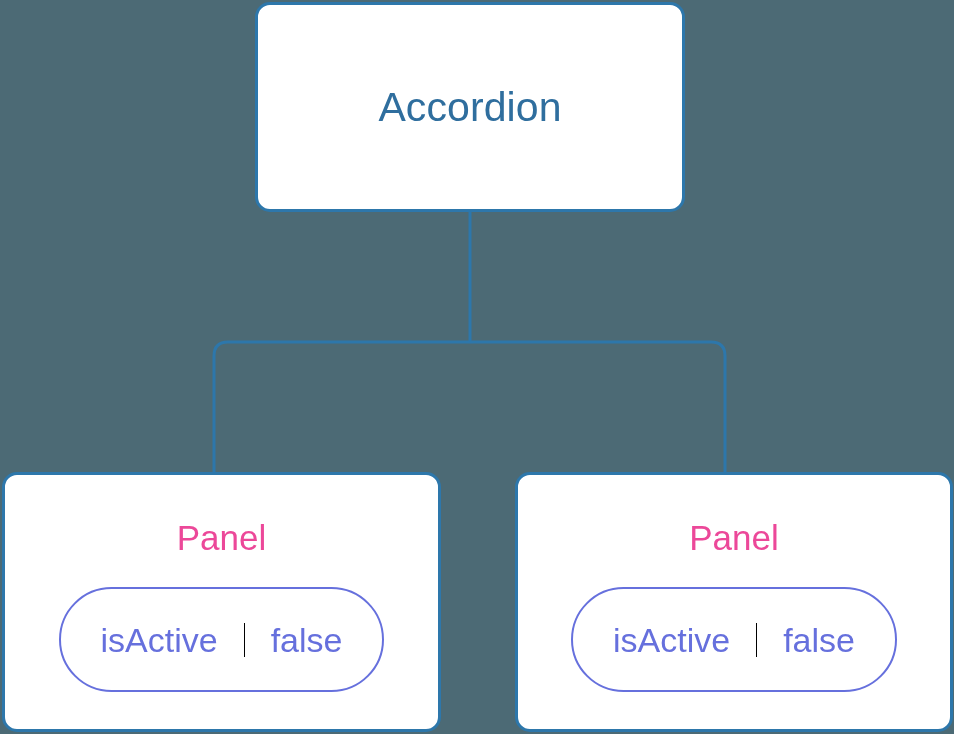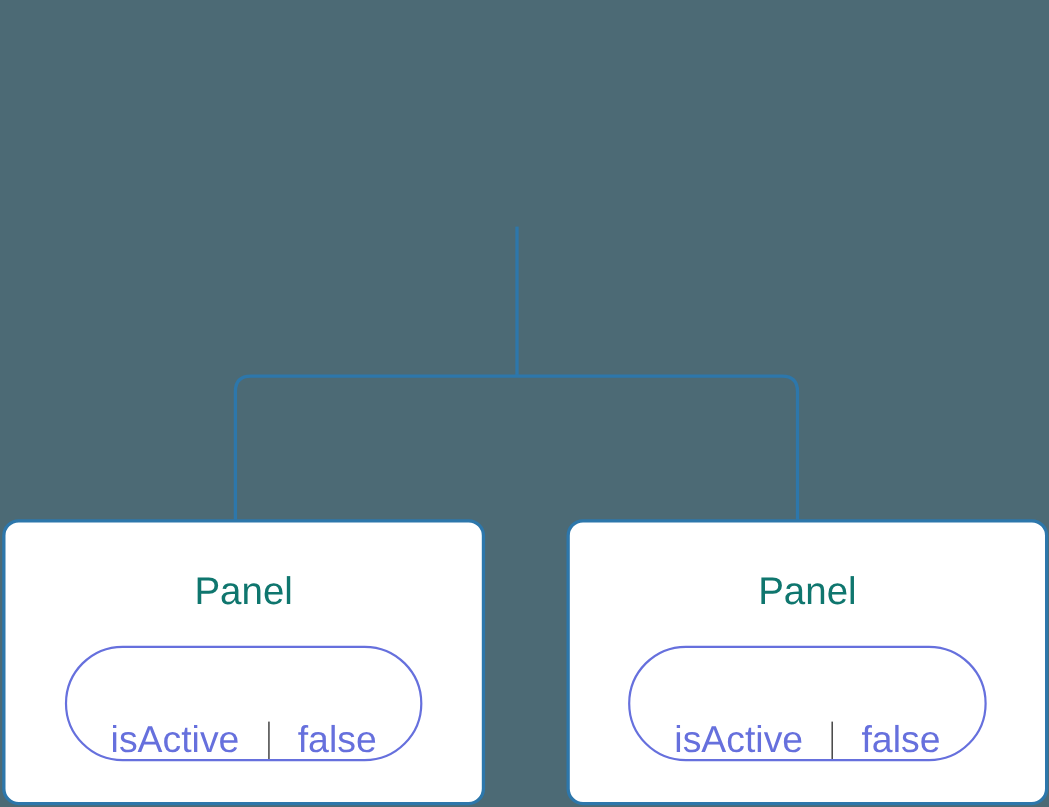--- a/index.html
+++ b/index.html
@@ -75,30 +75,30 @@
   #node-panel-right {
     left: 515px;
     top: 472px;
     width: 438px;
     height: 260px;
   }
 
   .node-title-child {
     font-size: 35px;
     font-weight: 400;
-    color: #0f766e;
+    color: #ec4899;
     line-height: 1;
     white-space: nowrap;
     margin-top: 45px;
   }
 
   
   .state-pill {
     display: flex;
-    align-items: flex-end;
+    align-items: center;
     height: 105px;
     border: 2px solid #6670dd;
     border-radius: 53px;
     background: #ffffff;
     margin-top: 32px;
     overflow: hidden;
   }
 
   .pill-key,
   .pill-value {
@@ -128,20 +128,23 @@
 
   <svg id="connector-layer" viewBox="0 0 954 734" width="954" height="734" xmlns="http://www.w3.org/2000/svg">
 
     <path d="M 470 206 L 470 342" fill="none" stroke="#2d77ab" stroke-width="3"></path>
 
     <path d="M 470 342 L 228 342 Q 214 342 214 356 L 214 478" fill="none" stroke="#2d77ab" stroke-width="3" stroke-linecap="butt"></path>
 
     <path d="M 470 342 L 711 342 Q 725 342 725 356 L 725 478" fill="none" stroke="#2d77ab" stroke-width="3" stroke-linecap="butt"></path>
   </svg>
 
+  <div class="node-box" id="node-accordion">
+    <span class="node-title-root">Accordion</span>
+  </div>
 
   <div class="node-box" id="node-panel-left">
     <span class="node-title-child">Panel</span>
     <div class="state-pill">
       <span class="pill-key">isActive</span>
       <span class="pill-value">false</span>
     </div>
   </div>
 
   <div class="node-box" id="node-panel-right">

